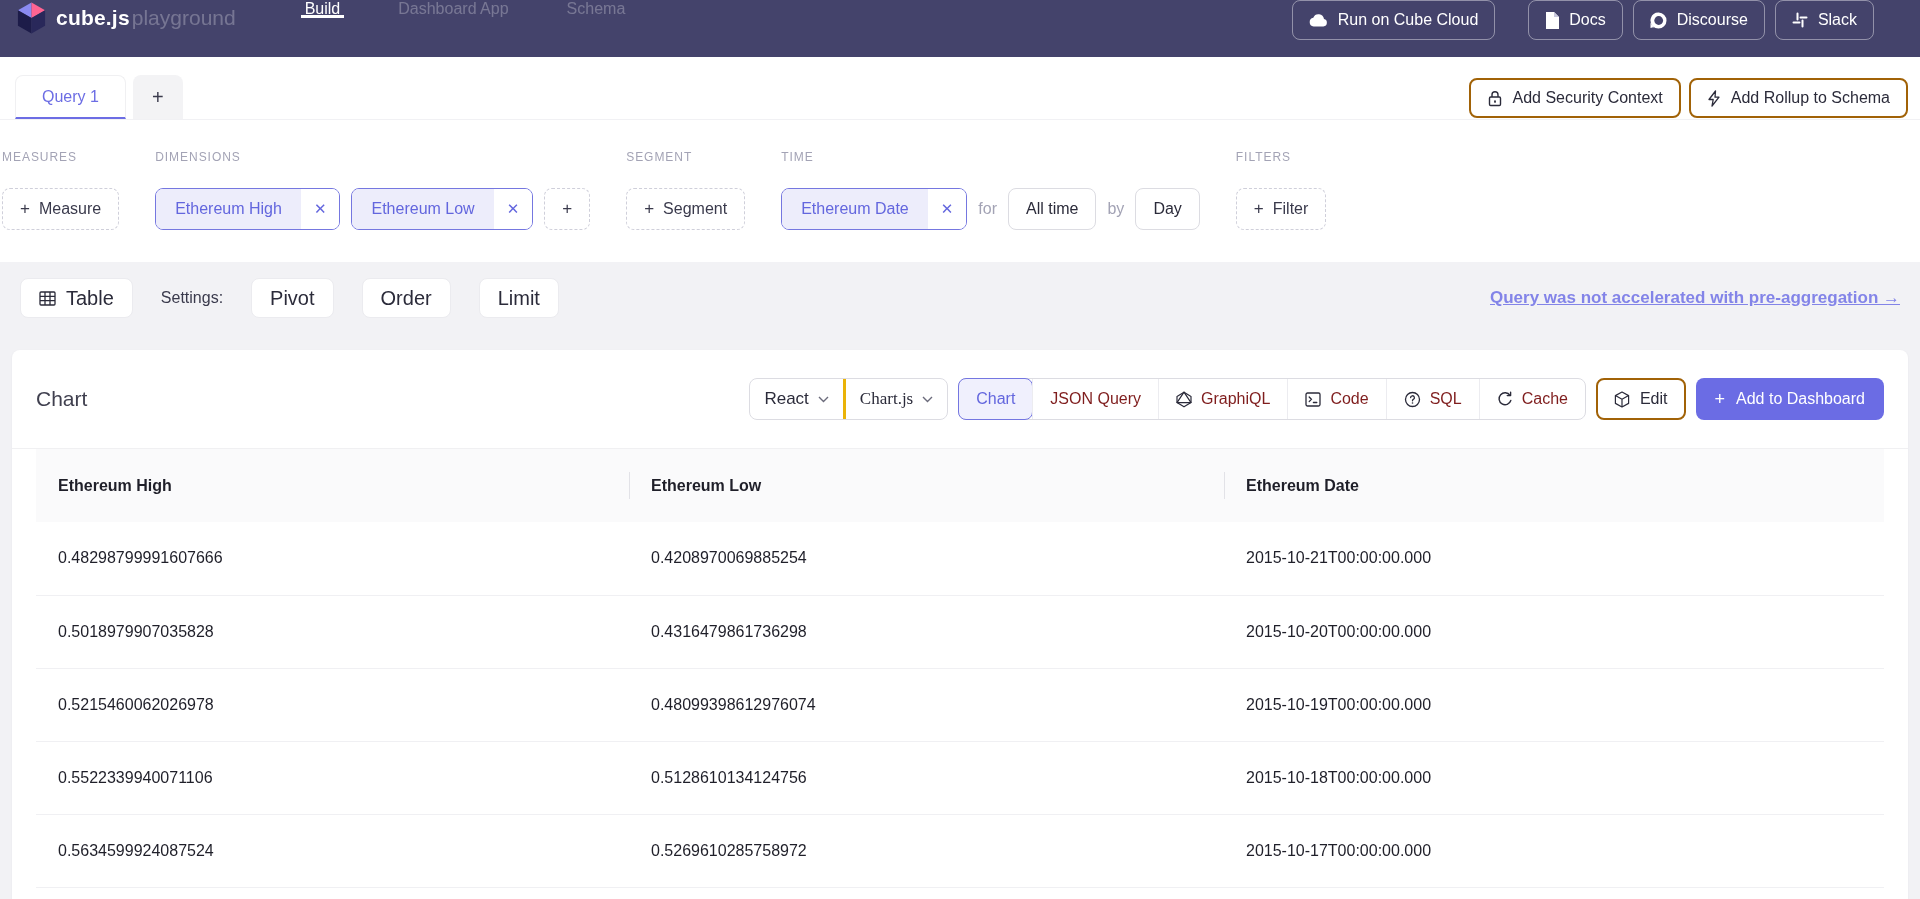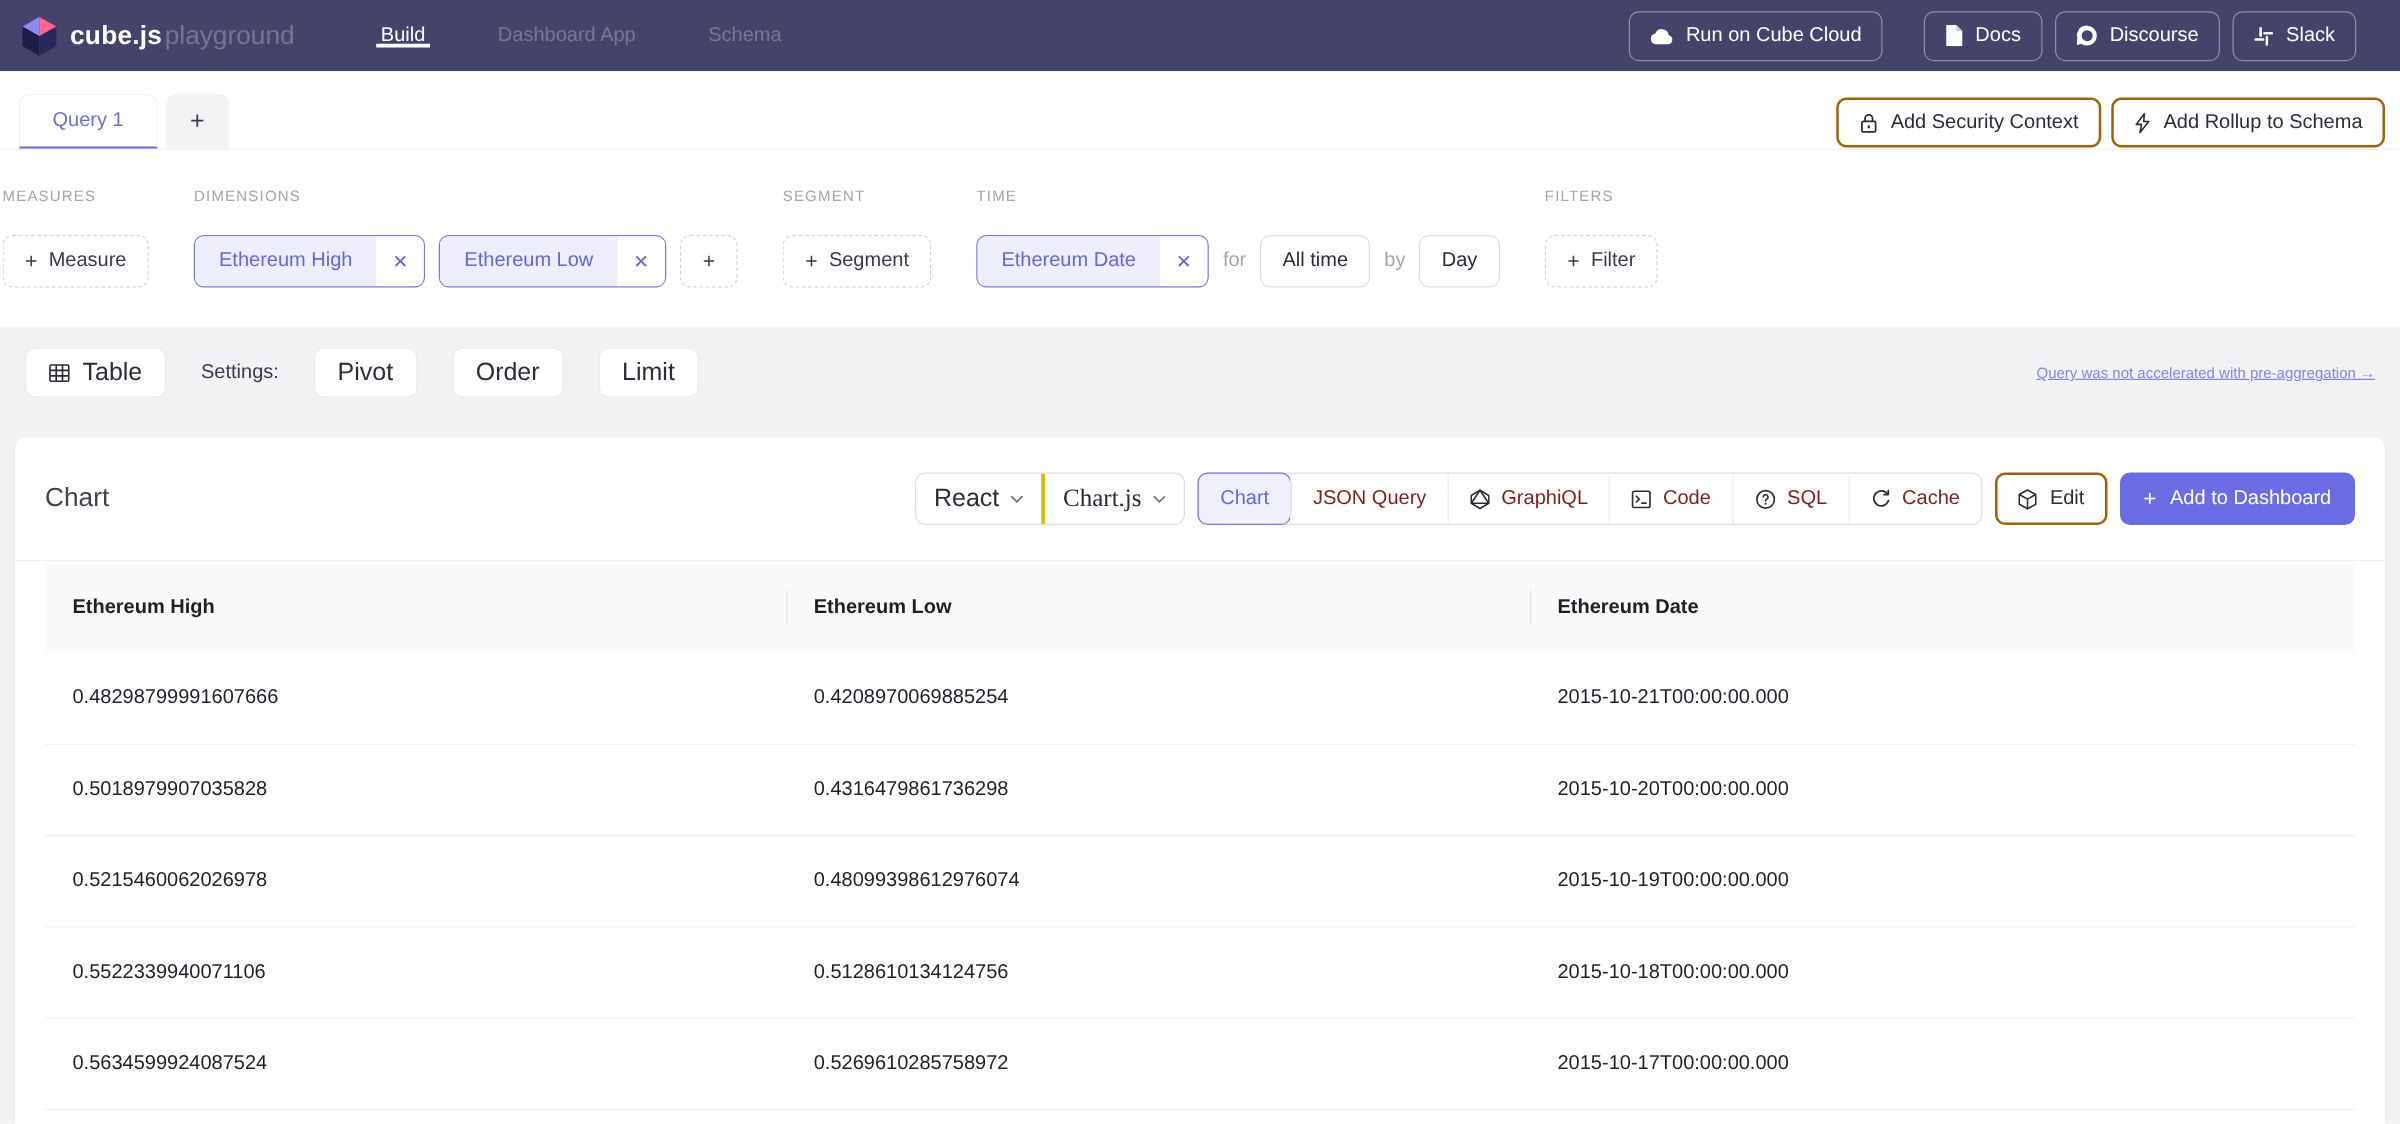--- a/index.html
+++ b/index.html
@@ -1,21 +1,21 @@
 <!DOCTYPE html>
 <html><head>
 <meta charset="utf-8">
 <style>
   * { margin:0; padding:0; box-sizing:border-box; }
   html,body { width:1920px; height:899px; overflow:hidden; }
   body { font-family:"Liberation Sans","DejaVu Sans",sans-serif; background:#F2F2F5; color:#2B2B3A; }
   .viewport { width:1920px; height:899px; display:flex; flex-direction:column; overflow:hidden; }
 
   
-  .navbar { height:57px; background:#44436B; display:flex; align-items:center; padding:0 35px 0 16px; flex:none; }
+  .navbar { height:57px; background:#44436B; display:flex; align-items:flex-start; padding:0 46px 0 16px; flex:none; }
   .brand { display:flex; align-items:center; gap:9px; }
   .brand-name { font-size:21px; font-weight:700; color:#fff; letter-spacing:.2px; }
   .brand-suffix { font-size:21px; font-weight:400; color:rgba(255,255,255,.27); margin-left:2px; }
   .nav-tabs { display:flex; margin-left:69px; gap:58px; align-items:stretch; }
   .nav-tab { display:flex; align-items:center; font-size:16px; color:rgba(255,255,255,.28); position:relative; cursor:pointer; }
   .nav-tab.active { color:#fff; font-weight:500; }
   .nav-tab.active::after { content:""; position:absolute; left:-4px; right:-4px; bottom:0; height:3px; background:#fff; }
   .nav-actions { margin-left:auto; display:flex; align-items:center; gap:10px; }
   .nav-btn { height:40px; display:flex; align-items:center; gap:10px; border:1px solid rgba(255,255,255,.42); border-radius:8px; padding:0 16px; color:#fff; font-size:16px; background:transparent; cursor:pointer; white-space:nowrap; }
   .nav-btn.first { margin-right:23px; }
@@ -39,30 +39,30 @@
   .chip-x { display:flex; align-items:center; padding:0 13px; background:#fff; color:#6366DE; font-size:15px; }
   .conn { font-size:16px; color:#A3A3B5; }
   .solid-btn { height:42px; display:flex; align-items:center; border:1px solid #DCDCE2; border-radius:8px; background:#fff; padding:0 17px; font-size:16px; color:#2B2B3A; cursor:pointer; white-space:nowrap; }
 
   
   .settings { background:#F2F2F5; height:88px; padding:16px 20px 0; display:flex; align-items:flex-start; flex:none; }
   .settings-inner { display:flex; align-items:center; gap:28px; width:100%; }
   .band-btn { height:40px; display:flex; align-items:center; gap:10px; background:#fff; border:1px solid #EBEBEF; border-radius:8px; padding:0 18px; font-size:20px; color:#2B2B3A; cursor:pointer; }
   .settings-label { font-size:16px; color:#3A3A4C; }
   .band-group { display:flex; gap:28px; align-items:center; }
-  .preagg-link { margin-left:auto; font-size:12px; color:#8384E8; text-decoration:underline; cursor:pointer; white-space:nowrap; }
+  .preagg-link { margin-left:auto; font-size:17px; color:#8384E8; text-decoration:underline; cursor:pointer; white-space:nowrap;font-weight:bold; }
 
   
   .content-bg { flex:1; background:#F2F2F5; }
   .card { margin:0 12px; background:#fff; border-radius:8px 8px 0 0; box-shadow:0 1px 3px rgba(20,20,60,.05); height:549px; overflow:hidden; }
   .card-head { height:99px; display:flex; align-items:center; padding:0 24px; border-bottom:1px solid #F0F0F2; }
   .card-title { font-size:21px; font-weight:500; color:#40404F; }
   .toolbar { margin-left:auto; display:flex; align-items:center; gap:10px; }
   .select-group { display:flex; height:42px; border:1px solid #DCDCE2; border-radius:8px; background:#fff; }
-  .select-cell { display:flex; align-items:center; gap:9px; padding:0 14px; font-size:20px; color:#2B2B3A; cursor:pointer; }
+  .select-cell { display:flex; align-items:center; gap:9px; padding:0 14px; font-size:17px; color:#2B2B3A; cursor:pointer; }
   .select-cell + .select-cell { border-left:3px solid #eab308;font-family:Liberation Serif, serif; }
   .seg-group { display:flex; height:42px; border:1px solid #DCDCE2; border-radius:8px; background:#fff; }
   .seg-item { display:flex; align-items:center; gap:9px; padding:0 17px; font-size:16px; color:#7f1d1d; background:transparent; border:none; border-left:1px solid #ECECF0; font-family:inherit; cursor:pointer; white-space:nowrap; }
   .seg-item:first-child { border-left:none; }
   .seg-item.active { border:1.5px solid #7476E1; border-radius:8px; background:#F0F0FD; color:#6366DE; margin:-1px -1px -1px -1px; height:42px; }
   .primary-btn { height:42px; display:flex; align-items:center; gap:11px; background:#6B6CE4; border:none; border-radius:8px; padding:0 19px; font-size:16px; color:#fff; cursor:pointer; white-space:nowrap; font-family:inherit; }
   .primary-btn .plus { font-size:18px; }
 
   
   .table-wrap { padding:0 24px; }

